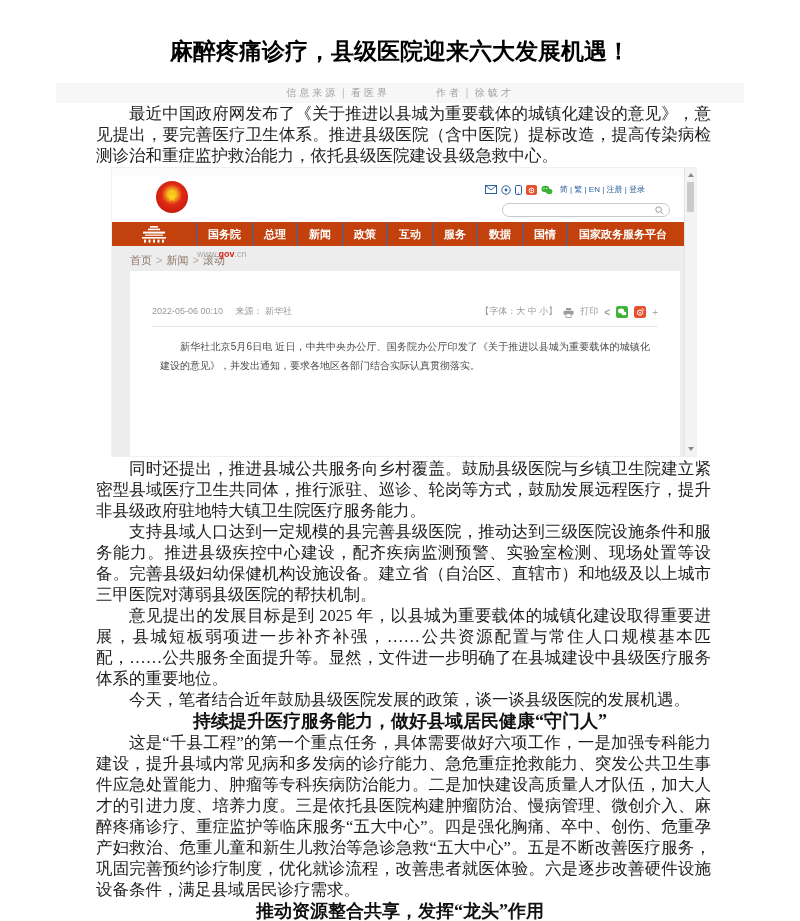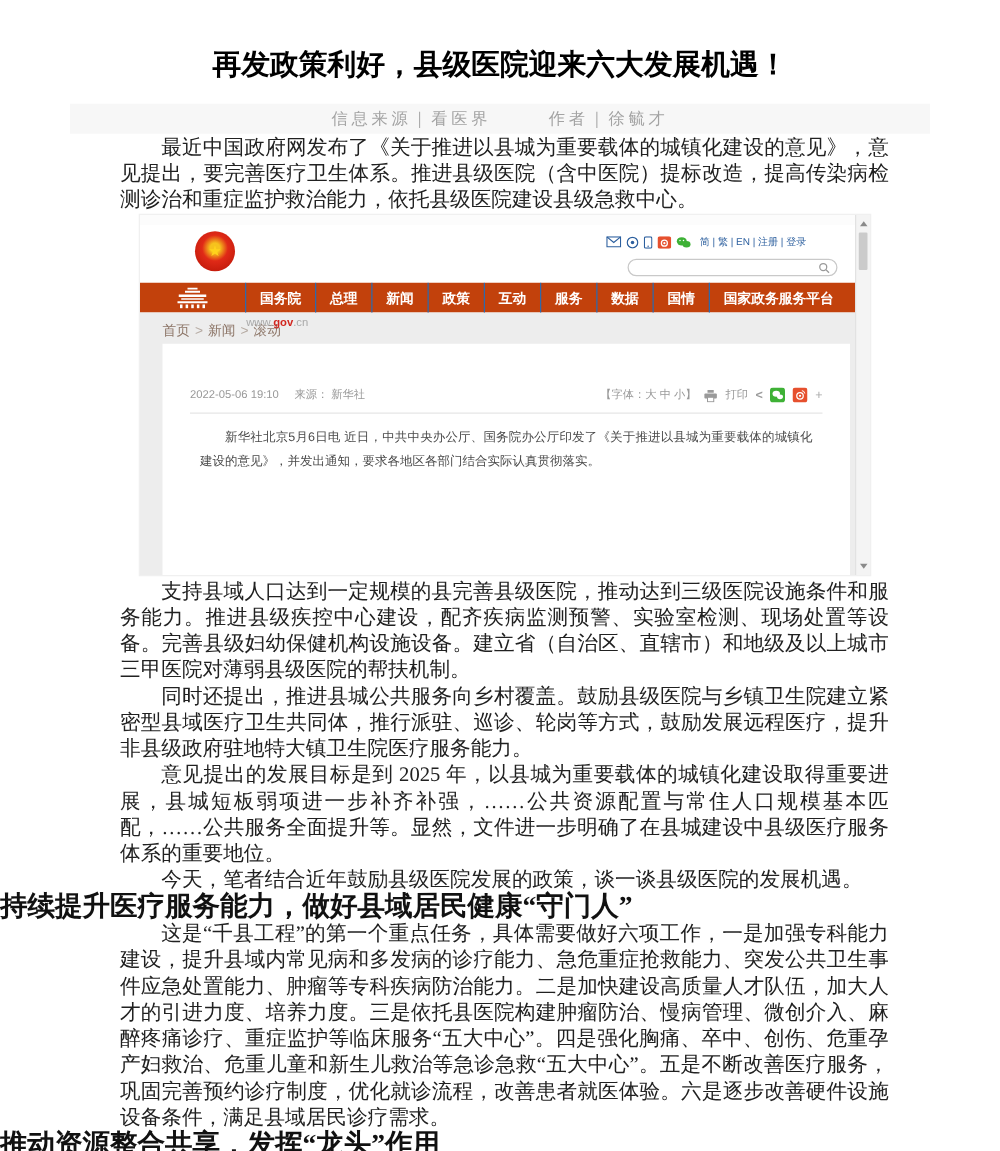--- a/index.html
+++ b/index.html
@@ -9,30 +9,30 @@
   
   .main-title {
     padding-top:36px; text-align:center;
     font-size:23px; font-weight:bold; color:#000;
     font-family:"Liberation Serif","DejaVu Serif",serif;
   }
   .byline {
     margin:16px auto 0; width:688px; padding:3px 0;
     background:#f7f7f7;
     display:flex; justify-content:center; gap:46px;
-    font-size:13px; color:#a3a3a3; letter-spacing:3px;
+    font-size:10px; color:#a3a3a3; letter-spacing:3px;
   }
   .par {
     margin:0 89px 0 96px;
     font-size:16.5px; line-height:21px; color:#212121;
     text-align:justify; text-indent:2em;
   }
   .par.first { margin-top:0; }
   .sec-head {
-    text-align:left; font-size:22px; font-weight:bold;
+    text-align:center; font-size:18px; font-weight:bold;
     color:#111; line-height:22px;
   }
 
   
   .gov-shot {
     position:relative; margin:2px 0 2px 112px;
     width:584px; height:288px; background:#fff;
     overflow:hidden; box-shadow:0 0 0 1px #f0f0f0;
     font-family:"Liberation Sans","DejaVu Sans",sans-serif;
   }
@@ -102,21 +102,21 @@
   }
   .gs-sb-up { top:5px; border-bottom:4px solid #8a8a8a; }
   .gs-sb-down { bottom:5px; border-top:4px solid #8a8a8a; }
   .gs-sb-thumb { position:absolute; top:14px; left:2px; width:7px; height:30px; background:#cbcbcb; border-radius:1px; }
 </style>
 </head>
 <body>
 
 <div class="page">
 
-  <h1 class="main-title">再发政策利好，县级医院迎来六大发展机遇！</h1>
+  <h1 class="main-title">麻醉疼痛诊疗，县级医院迎来六大发展机遇！</h1>
 
   <div class="byline">
     <span>信息来源｜看医界</span>
     <span>作者｜徐毓才</span>
   </div>
 
   <p class="par first">最近中国政府网发布了《关于推进以县城为重要载体的城镇化建设的意见》，意见提出，要完善医疗卫生体系。推进县级医院（含中医院）提标改造，提高传染病检测诊治和重症监护救治能力，依托县级医院建设县级急救中心。</p>
 
   <div class="gov-shot">
     <div class="gs-top"></div>
@@ -190,21 +190,21 @@
 
     <div class="gs-body">
       <div class="gs-crumbs">
         <span>首页</span><span class="sep">&gt;</span><span>新闻</span><span class="sep">&gt;</span><span>滚动</span>
       </div>
 
       <div class="gs-card">
 
         <div class="gs-meta">
           <div class="gs-meta-left">
-            <span>2022-05-06 19:10</span>
+            <span>2022-05-06 00:10</span>
             <span>来源： 新华社</span>
           </div>
           <div class="gs-meta-right">
             <span>【字体：大 中 小】</span>
             <svg width="11" height="10" viewBox="0 0 11 10">
                 <rect x="3" y="0" width="5" height="2.2" fill="#9a9a9a"></rect>
                 <rect x="0.5" y="2.8" width="10" height="4" rx="0.8" fill="#9a9a9a"></rect>
                 <rect x="3" y="5.8" width="5" height="3.6" fill="#fff" stroke="#9a9a9a" stroke-width="0.8"></rect>
               </svg>
             <span>打印</span>
@@ -230,22 +230,22 @@
       </div>
     </div>
 
     <div class="gs-scrollbar">
       <div class="gs-sb-up"></div>
       <div class="gs-sb-thumb"></div>
       <div class="gs-sb-down"></div>
     </div>
   </div>
 
+  <p class="par">同时还提出，推进县城公共服务向乡村覆盖。鼓励县级医院与乡镇卫生院建立紧密型县域医疗卫生共同体，推行派驻、巡诊、轮岗等方式，鼓励发展远程医疗，提升非县级政府驻地特大镇卫生院医疗服务能力。</p>
   <p class="par">支持县域人口达到一定规模的县完善县级医院，推动达到三级医院设施条件和服务能力。推进县级疾控中心建设，配齐疾病监测预警、实验室检测、现场处置等设备。完善县级妇幼保健机构设施设备。建立省（自治区、直辖市）和地级及以上城市三甲医院对薄弱县级医院的帮扶机制。</p>
-  <p class="par">同时还提出，推进县城公共服务向乡村覆盖。鼓励县级医院与乡镇卫生院建立紧密型县域医疗卫生共同体，推行派驻、巡诊、轮岗等方式，鼓励发展远程医疗，提升非县级政府驻地特大镇卫生院医疗服务能力。</p>
   <p class="par">意见提出的发展目标是到 2025 年，以县城为重要载体的城镇化建设取得重要进展，县城短板弱项进一步补齐补强，……公共资源配置与常住人口规模基本匹配，……公共服务全面提升等。显然，文件进一步明确了在县城建设中县级医疗服务体系的重要地位。</p>
   <p class="par">今天，笔者结合近年鼓励县级医院发展的政策，谈一谈县级医院的发展机遇。</p>
 
   <h2 class="sec-head">持续提升医疗服务能力，做好县域居民健康“守门人”</h2>
 
   <p class="par">这是“千县工程”的第一个重点任务，具体需要做好六项工作，一是加强专科能力建设，提升县域内常见病和多发病的诊疗能力、急危重症抢救能力、突发公共卫生事件应急处置能力、肿瘤等专科疾病防治能力。二是加快建设高质量人才队伍，加大人才的引进力度、培养力度。三是依托县医院构建肿瘤防治、慢病管理、微创介入、麻醉疼痛诊疗、重症监护等临床服务“五大中心”。四是强化胸痛、卒中、创伤、危重孕产妇救治、危重儿童和新生儿救治等急诊急救“五大中心”。五是不断改善医疗服务，巩固完善预约诊疗制度，优化就诊流程，改善患者就医体验。六是逐步改善硬件设施设备条件，满足县域居民诊疗需求。</p>
 
   <h2 class="sec-head">推动资源整合共享，发挥“龙头”作用</h2>
 
 </div>

